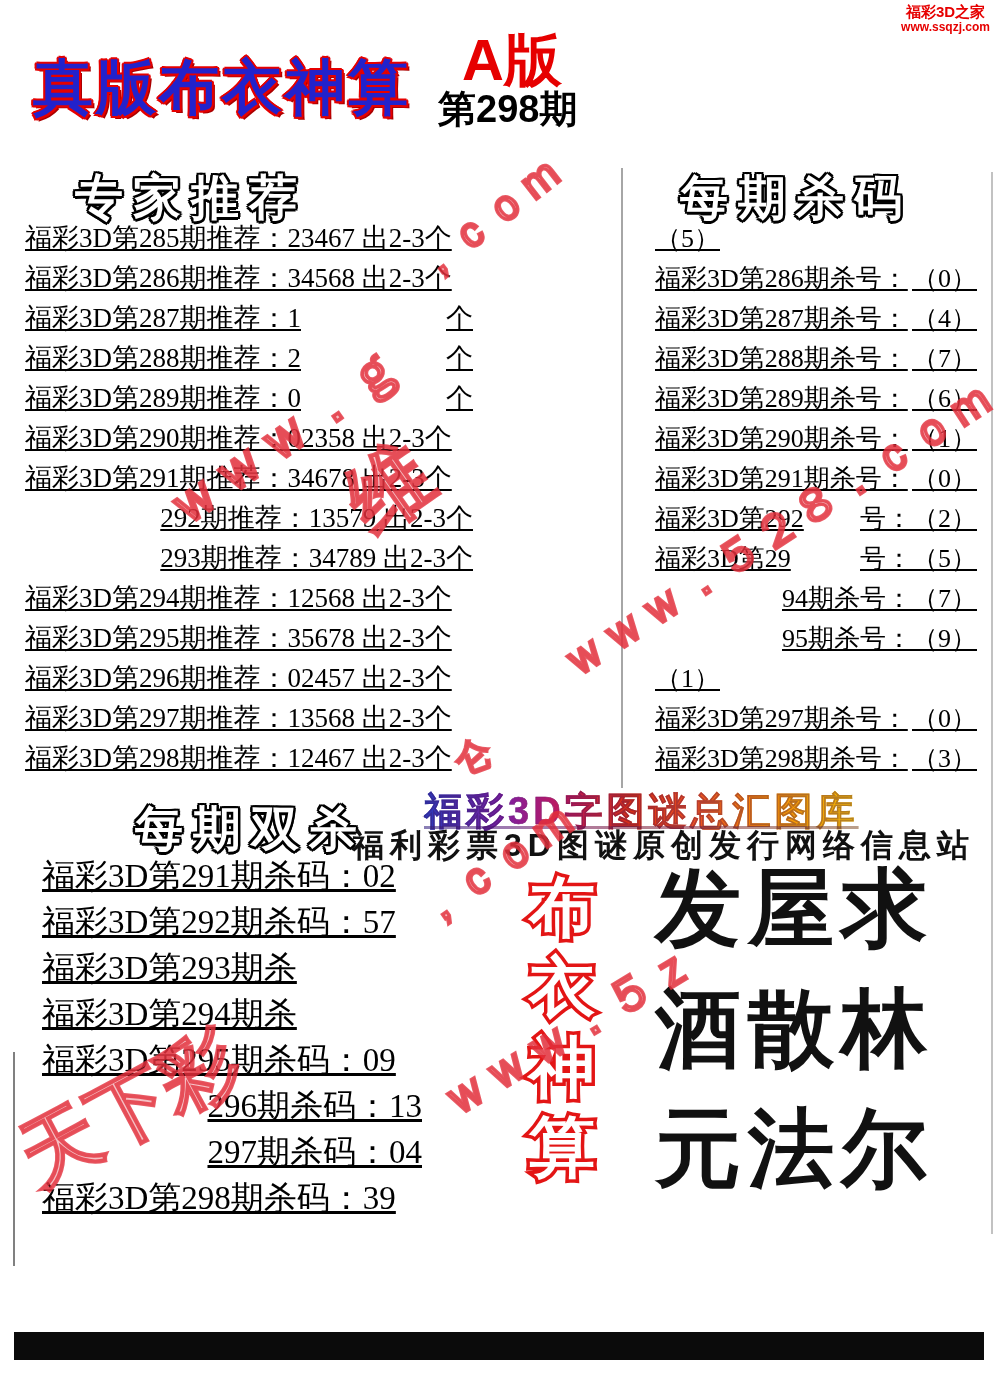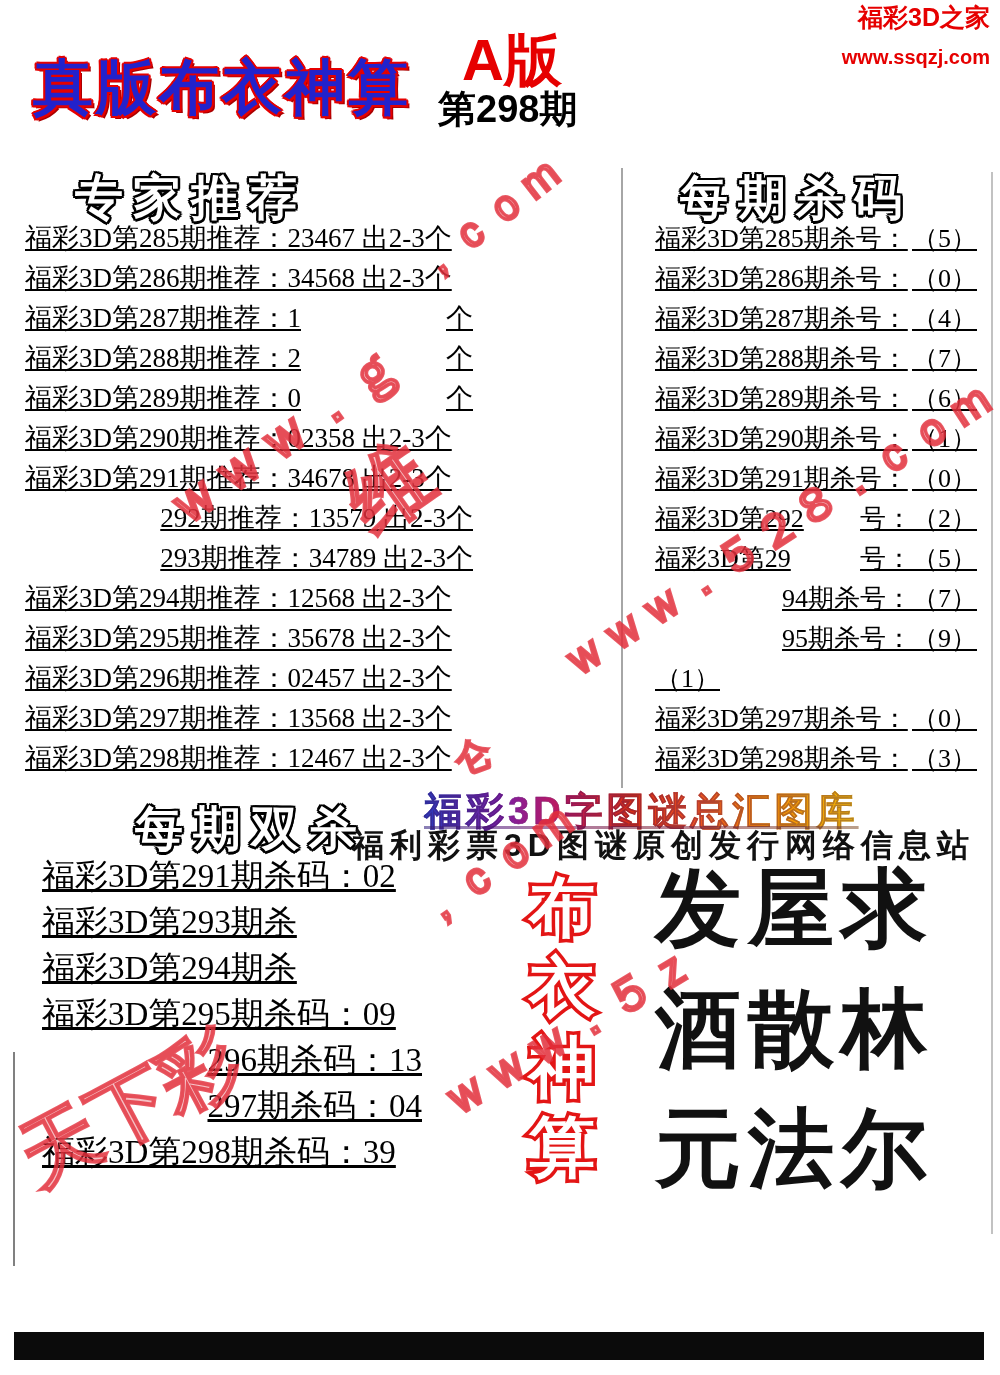--- a/index.html
+++ b/index.html
@@ -3,22 +3,22 @@
 <meta charset="utf-8">
 <style>
   html,body{margin:0;padding:0;background:#fff;}
   #page{position:relative;width:1000px;height:1375px;background:#fff;overflow:hidden;
         font-family:"Liberation Serif","DejaVu Serif",serif;color:#000;}
   .abs{position:absolute;}
 
   
   .brand-badge{top:4px;right:10px;text-align:right;color:#e60000;
     font-family:"Liberation Sans","DejaVu Sans",sans-serif;font-weight:bold;line-height:1.1;}
-  .brand-badge .b1{font-size:25px;}
-  .brand-badge .b2{font-size:20px;margin-top:14px;}
+  .brand-badge .b1{font-size:15px;text-align:center;}
+  .brand-badge .b2{font-size:12px;}
   .main-title{left:33px;top:48px;font-family:"Liberation Sans","DejaVu Sans",sans-serif;
     font-weight:bold;font-size:60px;letter-spacing:3px;color:#2222cc;white-space:pre;
     text-shadow:2px 0 #e60000,-2px 0 #e60000,0 2px #e60000,0 -2px #e60000,
       1.5px 1.5px #e60000,-1.5px -1.5px #e60000,1.5px -1.5px #e60000,-1.5px 1.5px #e60000,3px 3px 0 #aa0000;}
   .edition{left:462px;top:22px;font-family:"Liberation Sans","DejaVu Sans",sans-serif;
     font-weight:bold;font-size:58px;color:#e60000;}
   .issue{left:438px;top:84px;font-family:"Liberation Sans","DejaVu Sans",sans-serif;
     font-weight:bold;font-size:38px;color:#000;text-align:right;}
 
   
@@ -97,37 +97,38 @@
       <div class="row left"><span class="pre">福彩3D第291期推荐：34678 出2-3个</span></div>
       <div class="row right"><span class="pre">292期推荐：13579 出2-3个</span></div>
       <div class="row right"><span class="pre">293期推荐：34789 出2-3个</span></div>
       <div class="row left"><span class="pre">福彩3D第294期推荐：12568 出2-3个</span></div>
       <div class="row left"><span class="pre">福彩3D第295期推荐：35678 出2-3个</span></div>
       <div class="row left"><span class="pre">福彩3D第296期推荐：02457 出2-3个</span></div>
       <div class="row left"><span class="pre">福彩3D第297期推荐：13568 出2-3个</span></div>
       <div class="row left"><span class="pre">福彩3D第298期推荐：12467 出2-3个</span></div>
     </div>
   <div class="abs rows" id="kill-rows">
-      <div class="row split"><span class="pre">福彩3D第285期杀号：</span><span class="val">（5）</span></div>
+      <div class="row split"><span class="val">（5）</span></div>
       <div class="row split"><span class="pre">福彩3D第286期杀号：</span><span class="val">（0）</span></div>
       <div class="row split"><span class="pre">福彩3D第287期杀号：</span><span class="val">（4）</span></div>
       <div class="row split"><span class="pre">福彩3D第288期杀号：</span><span class="val">（7）</span></div>
       <div class="row split"><span class="pre">福彩3D第289期杀号：</span><span class="val">（6）</span></div>
       <div class="row split"><span class="pre">福彩3D第290期杀号：</span><span class="val">（1）</span></div>
       <div class="row split"><span class="pre">福彩3D第291期杀号：</span><span class="val">（0）</span></div>
       <div class="row split"><span class="pre">福彩3D第292</span><span class="val">号：（2）</span></div>
       <div class="row split"><span class="pre">福彩3D第29</span><span class="val">号：（5）</span></div>
       <div class="row split"><span class="pre"></span><span class="val">94期杀号：（7）</span></div>
       <div class="row split"><span class="pre"></span><span class="val">95期杀号：（9）</span></div>
       <div class="row split"><span class="val">（1）</span></div>
       <div class="row split"><span class="pre">福彩3D第297期杀号：</span><span class="val">（0）</span></div>
       <div class="row split"><span class="pre">福彩3D第298期杀号：</span><span class="val">（3）</span></div>
     </div>
   <div class="abs rows" id="double-rows">
       <div class="row left"><span class="pre">福彩3D第291期杀码：02</span></div>
+      <div class="row left"><span class="pre">福彩3D第292期杀码：57</span></div>
       <div class="row left"><span class="pre">福彩3D第293期杀</span></div>
       <div class="row left"><span class="pre">福彩3D第294期杀</span></div>
       <div class="row left"><span class="pre">福彩3D第295期杀码：09</span></div>
       <div class="row right"><span class="pre">296期杀码：13</span></div>
       <div class="row right"><span class="pre">297期杀码：04</span></div>
       <div class="row left"><span class="pre">福彩3D第298期杀码：39</span></div>
     </div>
 
   <div class="abs banner">福彩3D字图谜总汇图库</div>
   <div class="abs subtitle">福利彩票3D图谜原创发行网络信息站</div>

